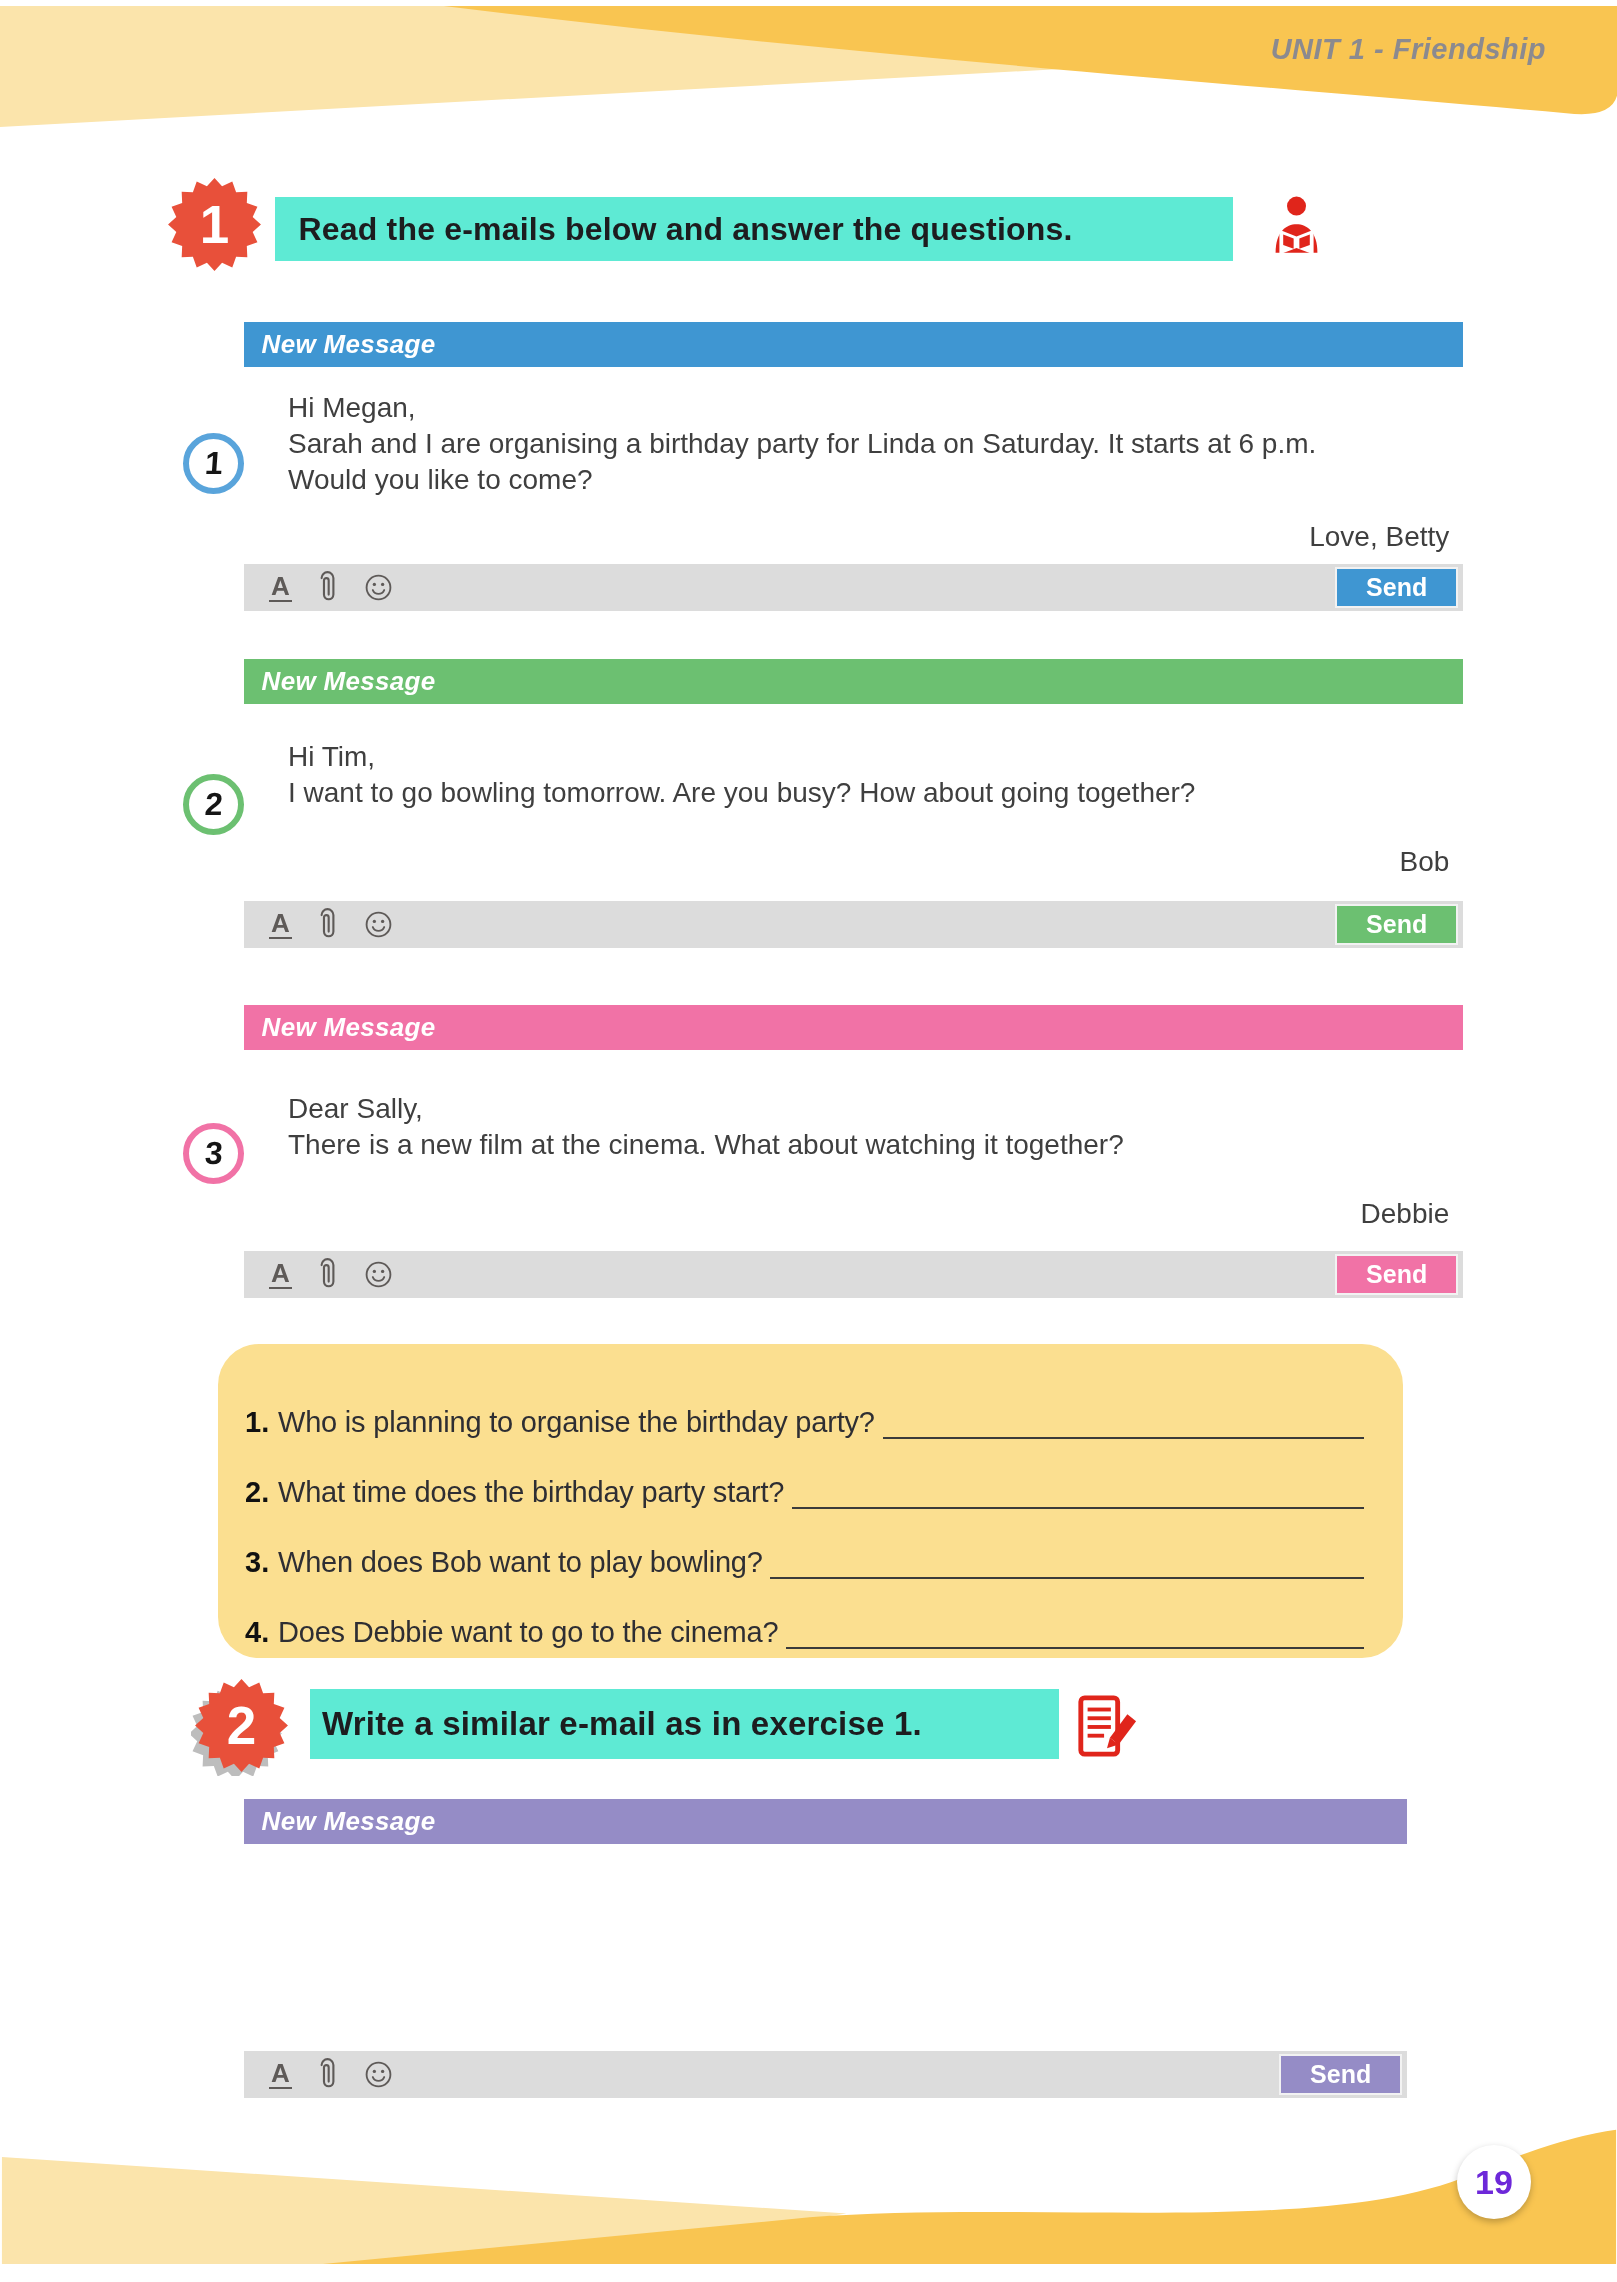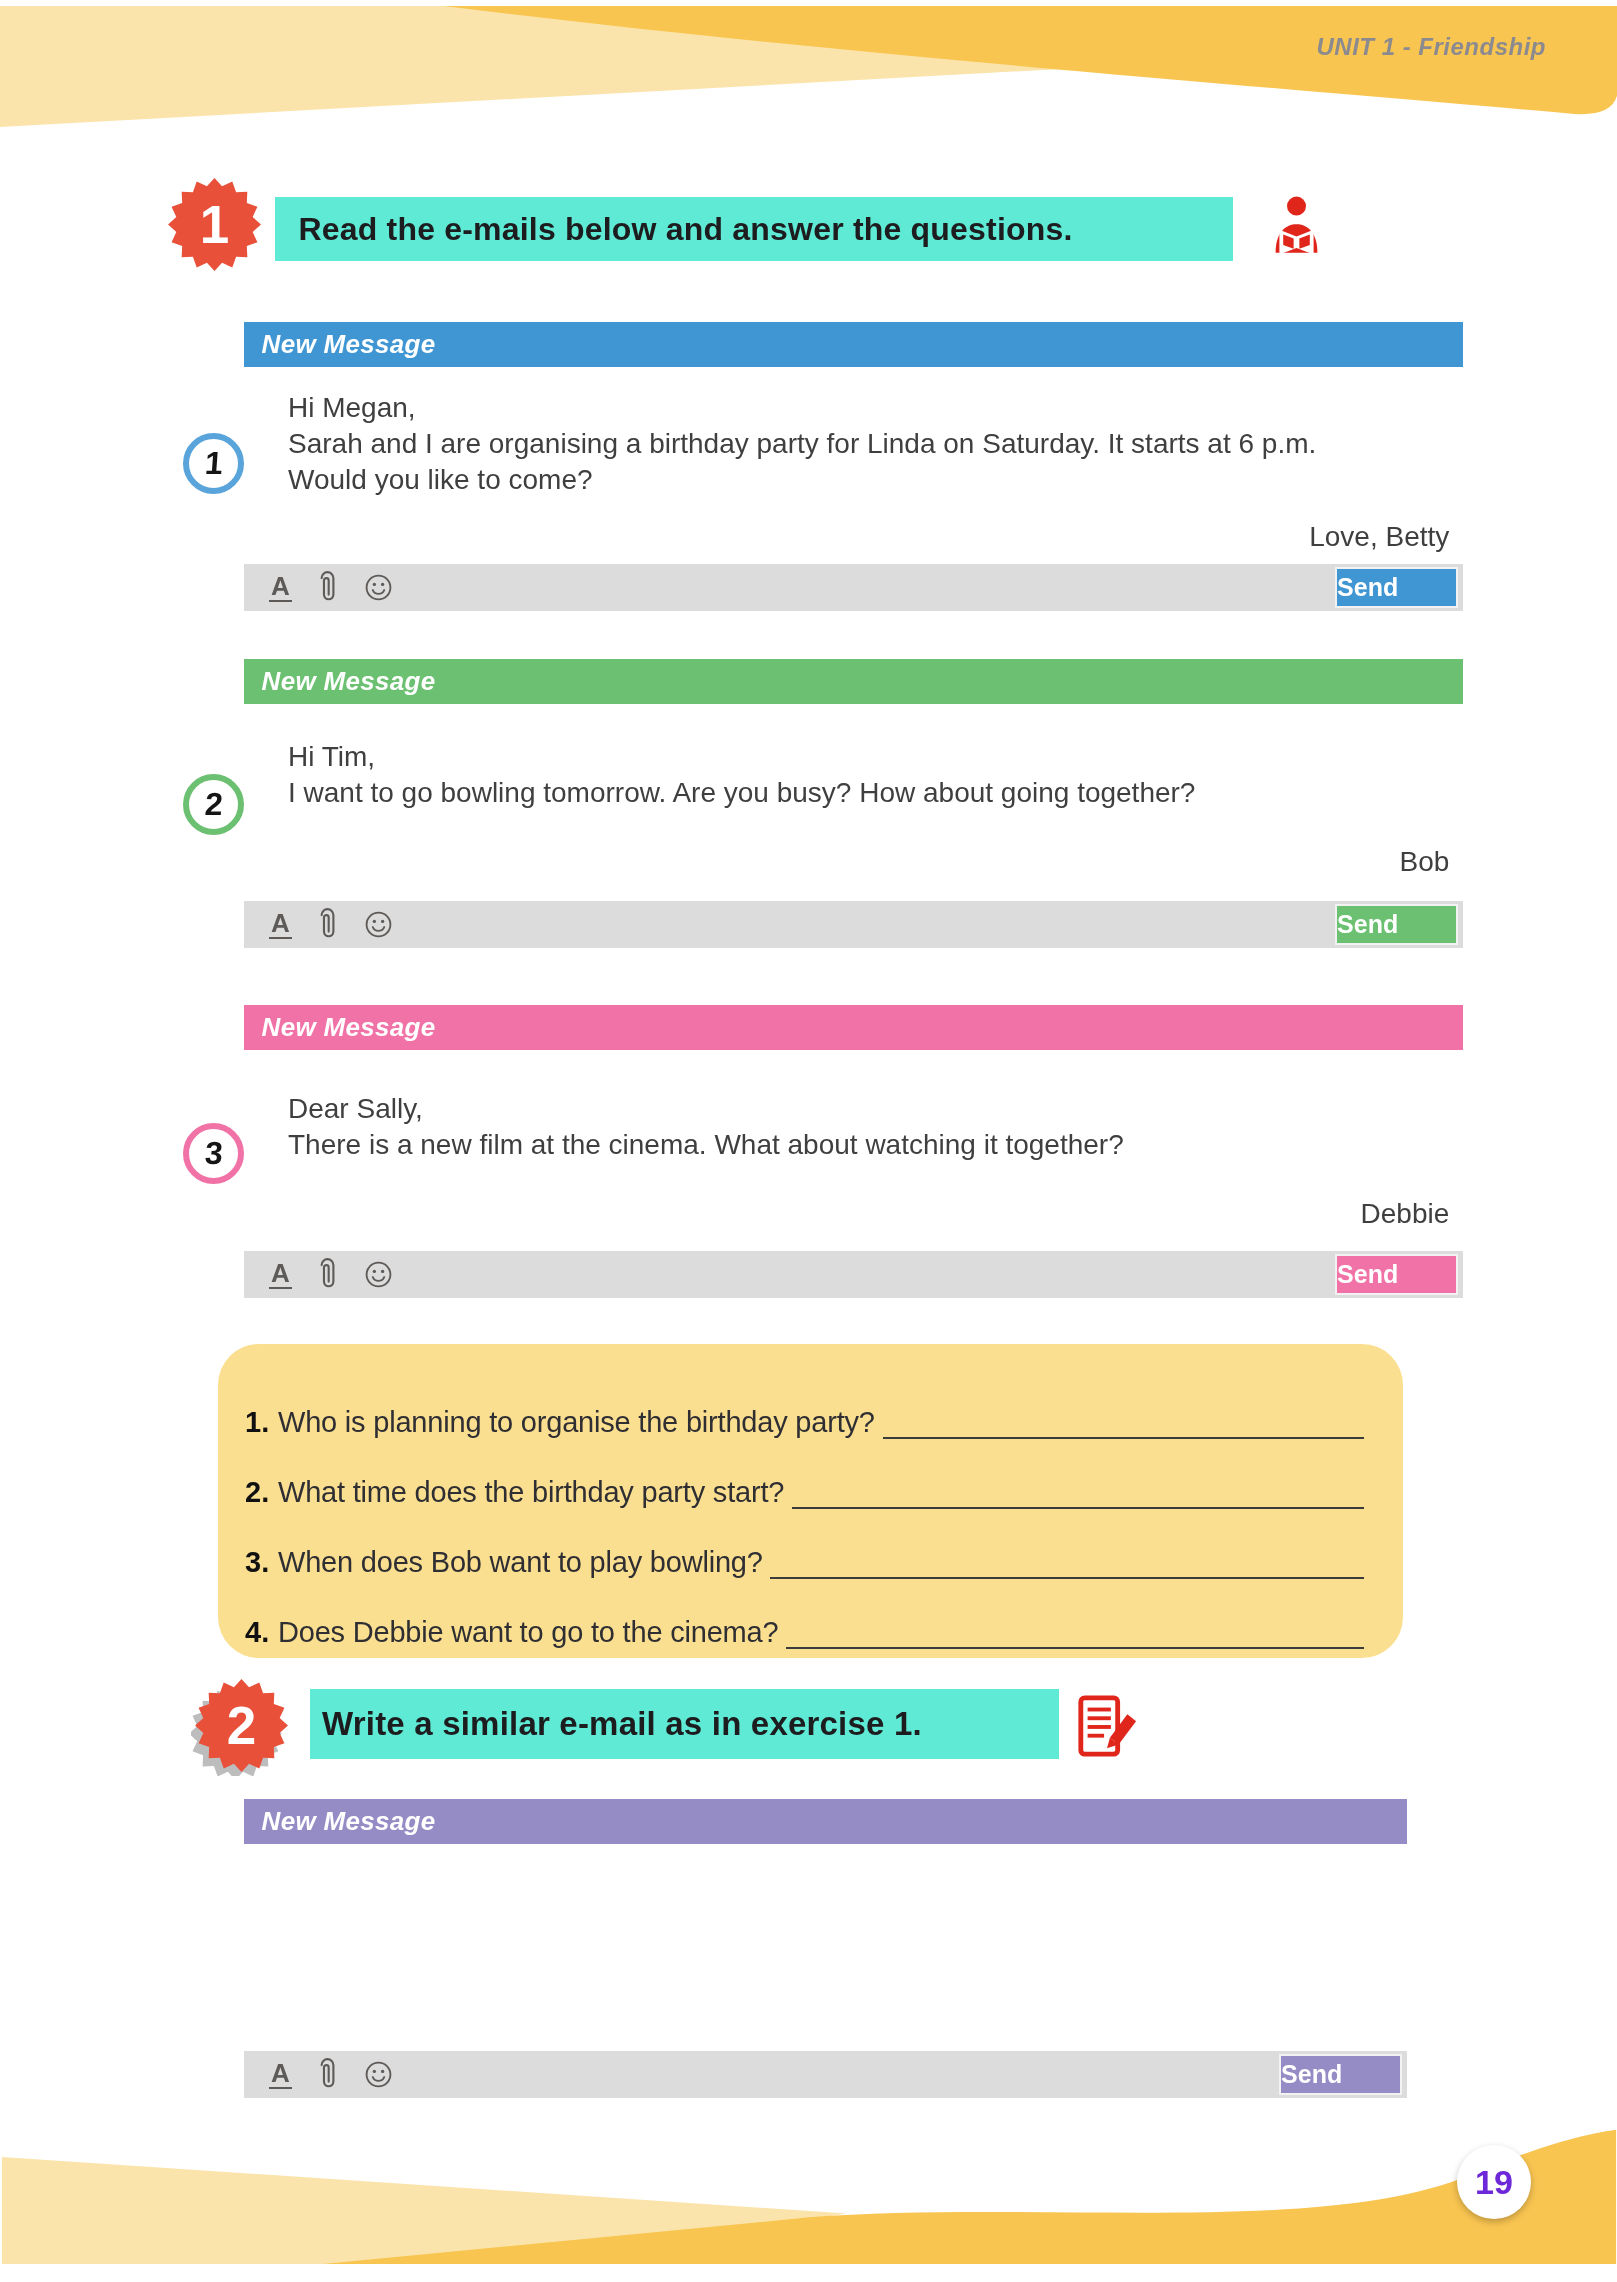--- a/index.html
+++ b/index.html
@@ -4,21 +4,21 @@
 <style>
   html,body{margin:0;padding:0;background:#ffffff;}
   .page{position:relative;width:1618px;height:2282px;background:#ffffff;overflow:hidden;
         font-family:"Liberation Sans", sans-serif;color:#3d3d3d;}
 
   
   .deco{position:absolute;left:0;width:1618px;pointer-events:none;}
   .deco-top{top:0;height:131px;}
   .deco-bottom{top:2122px;height:144px;}
 
-  .unit-title{position:absolute;top:33px;right:72px;font-size:24px;font-weight:bold;
+  .unit-title{position:absolute;top:33px;right:72px;font-size:29px;font-weight:bold;
               font-style:italic;color:#8b8a8f;letter-spacing:0.5px;}
 
   
   .ex-badge{position:absolute;width:101px;height:101px;}
   .ex-badge svg{position:absolute;inset:0;width:100%;height:100%;}
   .ex-badge .num{position:absolute;inset:0;display:flex;align-items:center;justify-content:center;
                  color:#fff;font-size:53px;font-weight:800;}
   .ex1-badge{left:164px;top:174px;}
   .ex2-badge{left:191px;top:1675px;}
 
@@ -47,21 +47,21 @@
   .msg-text{width:1102px;}
   .signature{position:absolute;right:13.7px;font-size:28px;color:#3f3f3f;}
 
   .email-toolbar{position:absolute;left:0;right:0;bottom:0;height:47px;background:#dcdcdc;
                  display:flex;align-items:center;padding:0;}
   .tool-icons{display:flex;align-items:center;gap:21.5px;margin-left:25px;}
   .fmt-a{font-size:26px;font-weight:bold;color:#5e5a58;border-bottom:2.9px solid #5e5a58;
          line-height:26px;padding:0 2px 1px 2px;}
   .tool-svg{width:29px;height:33px;display:block;}
   .send-btn{margin-left:auto;margin-right:4.9px;height:37px;min-width:119px;border:2px solid #f2f2f2;
-            display:flex;align-items:center;cursor:pointer;}
+            display:flex;align-items:center;justify-content:center;cursor:pointer;}
   .send-btn span{color:#fff;font-size:25px;font-weight:bold;}
 
   .num-badge{position:absolute;left:183px;width:49px;height:49px;border-radius:50%;
              background:#fff;display:flex;align-items:center;justify-content:center;}
   .num-badge span{font-size:32px;font-weight:800;color:#151515;transform:skewX(-4deg);}
   .nb-blue{border:6.8px solid #59a4db;}
   .nb-green{border:6.8px solid #6cc071;}
   .nb-pink{border:6.8px solid #f172a6;}
 
   

